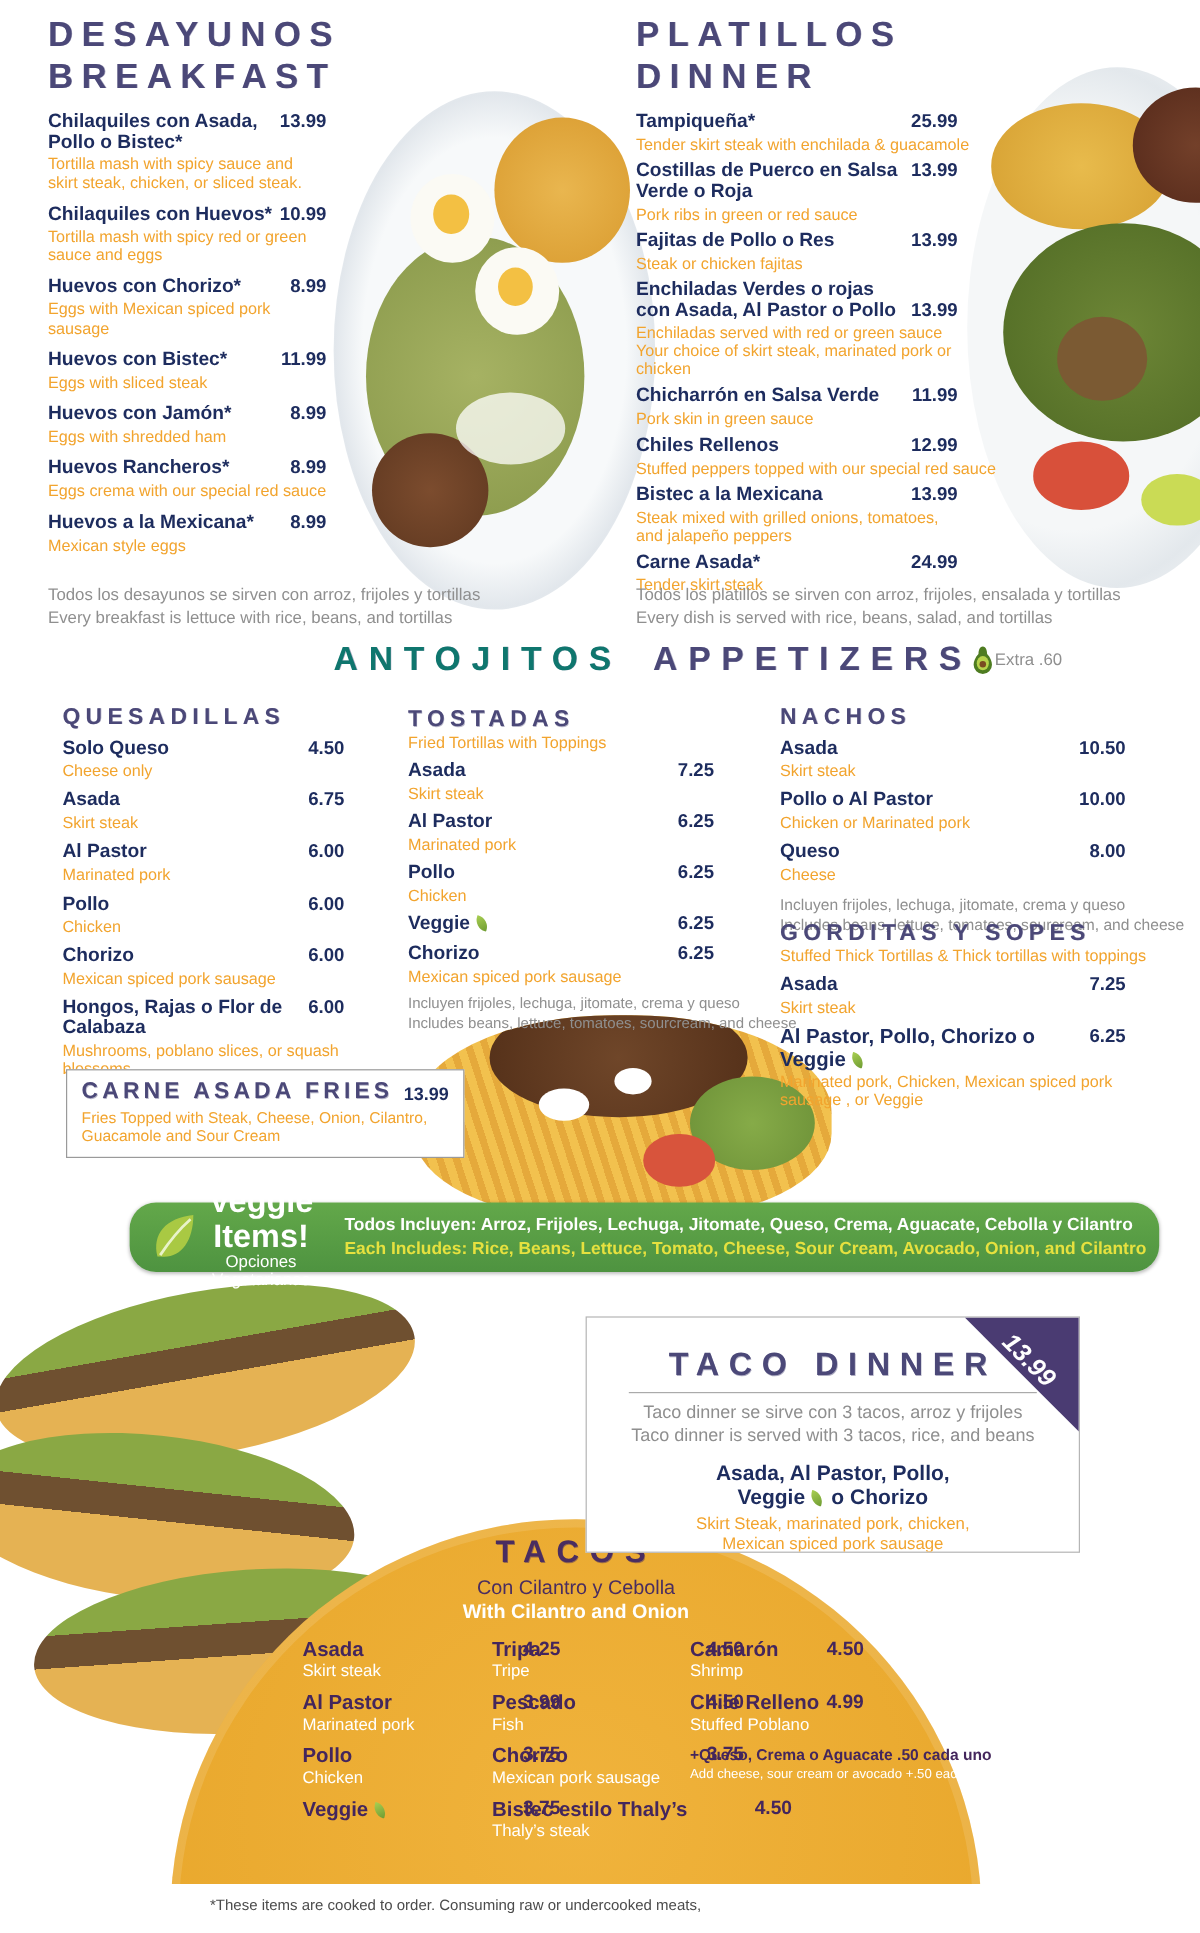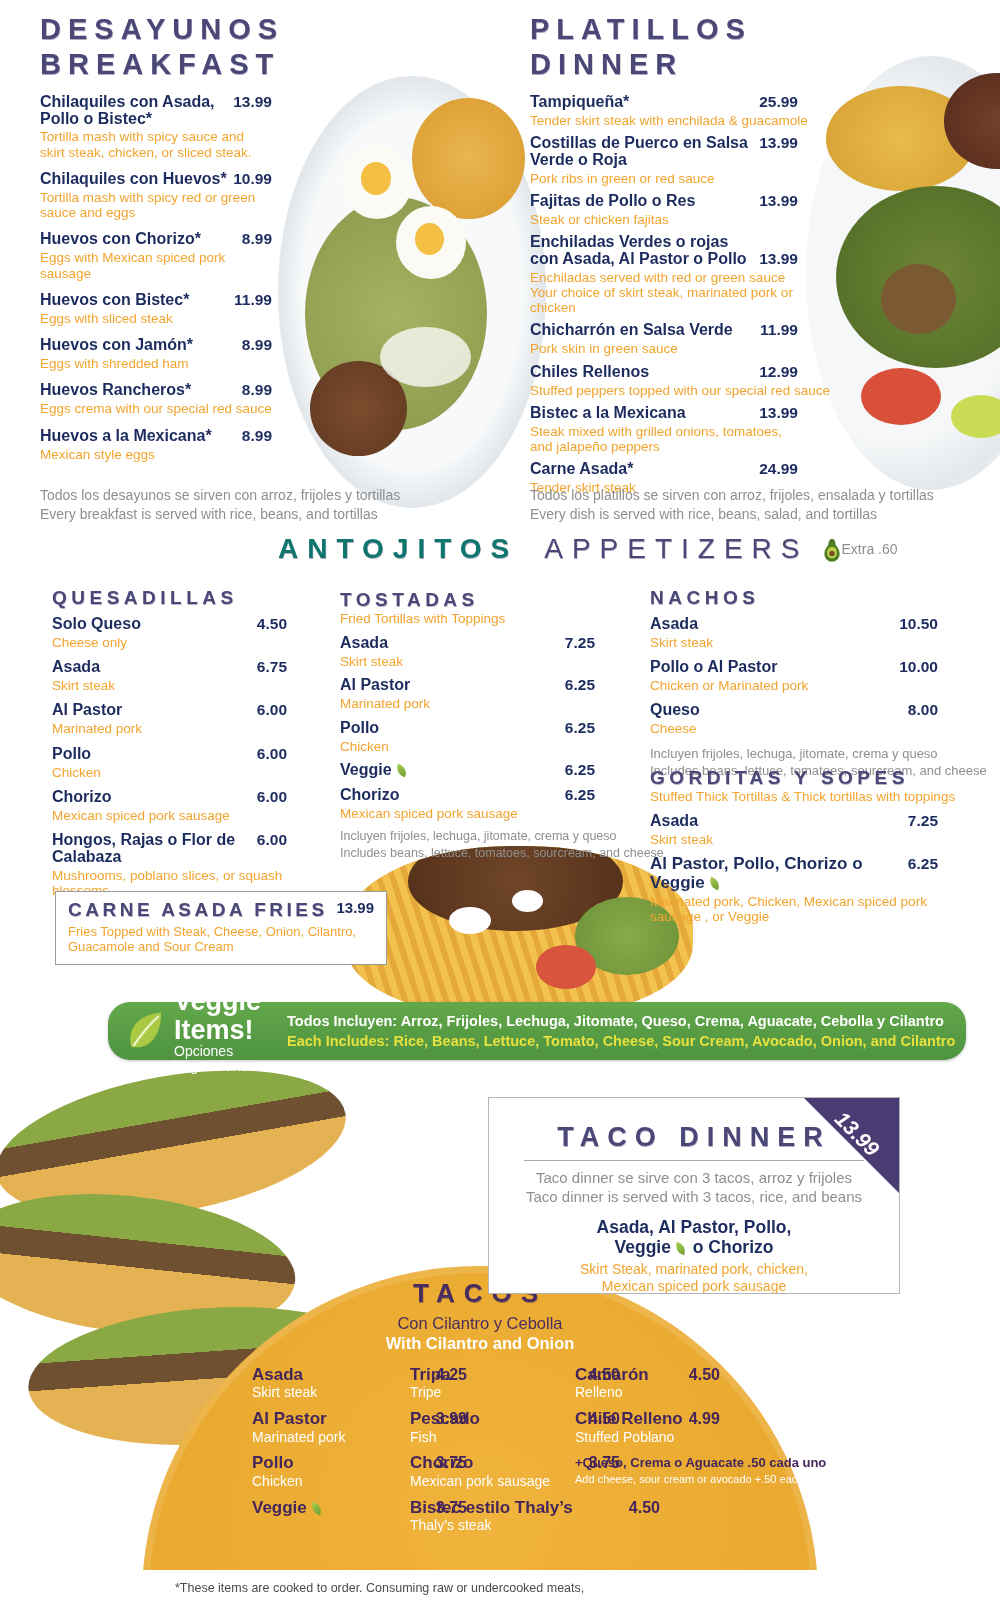--- a/index.html
+++ b/index.html
@@ -23,34 +23,34 @@
   .s-que .mi{margin-bottom:8px}
   .s-tos .mi{margin-bottom:7px}
   .s-nac .mi{margin-bottom:8px}
   .s-gor .mi{margin-bottom:8px}
 
   .leaf{display:inline-block;width:11px;height:11px;background:linear-gradient(135deg,#a9cf52,#6f9c33);border-radius:2% 100% 10% 100%;transform:rotate(18deg);margin:0 2px -1px 4px}
 
   
   .antojitos{position:absolute;left:278px;top:533px;display:flex;align-items:center;z-index:3}
   .antojitos .t1{font-weight:700;color:#0f766e;letter-spacing:9px;font-size:28px;margin-right:26px;text-shadow:0.5px 0.5px 0 rgba(75,72,120,.45)}
-  .antojitos .t2{font-weight:400;color:#4b4878;letter-spacing:9px;font-size:28px;margin-right:14px;text-shadow:0.5px 0.5px 0 rgba(75,72,120,.45)}
+  .antojitos .t2{font-weight:700;color:#4b4878;letter-spacing:9px;font-size:28px;text-shadow:0.5px 0.5px 0 rgba(75,72,120,.45)}
   .extra{color:#8f8f8f;font-size:14px;margin-left:1px}
 
   
   .fries-box{position:absolute;left:55px;top:891px;width:332px;height:74px;border:1.5px solid #9a9a9a;background:#fff;padding:7px 12px;z-index:3}
-  .fries-box .row{display:flex;align-items:flex-start}
+  .fries-box .row{display:flex;align-items:flex-end}
   .fries-box .ft{font-weight:700;color:#4b4878;letter-spacing:3.5px;font-size:19px;flex:1;text-shadow:0.5px 0.5px 0 rgba(75,72,120,.4)}
   .fries-box .fp{font-weight:700;color:#1d2c5e;font-size:15px}
   .fries-box .fd{color:#f2a42e;font-size:13px;line-height:1.18;margin-top:3px}
 
   
   .banner{position:absolute;left:108px;top:1002px;width:858px;height:58px;border-radius:22px;background:linear-gradient(180deg,#63a84a,#4e9340);display:flex;align-items:center;z-index:6;box-shadow:0 1px 3px rgba(0,0,0,.25)}
   .banner .leafbig{width:46px;height:46px;margin:0 6px 0 14px;flex:0 0 auto}
-  .banner .bl{width:310px;text-align:left;color:#fff}
+  .banner .bl{width:310px;text-align:center;color:#fff}
   .banner .bl .t{font-size:27px;font-weight:700;line-height:1.05}
   .banner .bl .s{font-size:14px;line-height:1.1}
   .banner .br{flex:1;padding:0 14px 0 26px}
   .banner .br .l1{color:#fff;font-size:14.5px;font-weight:700;line-height:1.4;white-space:nowrap}
   .banner .br .l2{color:#e6e13f;font-size:14.5px;font-weight:700;line-height:1.4;white-space:nowrap}
 
   
   .card{position:absolute;left:488px;top:1097px;width:412px;height:197px;background:#fff;border:1px solid #b5b5b5;z-index:7;text-align:center;overflow:hidden}
   .card .ct{margin-top:24px;font-weight:700;color:#4b4878;letter-spacing:8px;font-size:27px;text-shadow:0.5px 0.5px 0 rgba(75,72,120,.45)}
   .card .rule{width:340px;height:1px;background:#aaa;margin:7px auto 8px}
@@ -175,21 +175,21 @@
     <div class="mi">
       <div class="mi-row">
         <span class="mi-name">Huevos a la Mexicana*</span>
         <span class="mi-price">8.99</span>
       </div>
       <div class="mi-desc">Mexican style eggs</div>
     </div>
   </div>
   <div class="section" style="left:40px;top:486px;width:470px">
     <div class="note">Todos los desayunos se sirven con arroz, frijoles y tortillas</div>
-    <div class="note">Every breakfast is served with rice, beans, and tortillas</div>
+    <div class="note">Every breakfast is lettuce with rice, beans, and tortillas</div>
   </div>
 
   <div class="section s-din" style="left:530px;top:12px;width:268px">
     <div class="hdr">PLATILLOS</div>
     <div class="hdr" style="margin-bottom:10px">DINNER</div>
 
     <div class="mi">
       <div class="mi-row">
         <span class="mi-name">Tampiqueña*</span>
         <span class="mi-price">25.99</span>
@@ -498,21 +498,21 @@
       <div class="mi-desc">Thaly’s steak</div>
     </div>
   </div>
 
   <div class="tcol" style="left:575px;top:1366px;width:235px">
     <div class="mi" style="width:145px">
       <div class="mi-row">
         <span class="mi-name">Camarón</span>
         <span class="mi-price">4.50</span>
       </div>
-      <div class="mi-desc">Relleno</div>
+      <div class="mi-desc">Shrimp</div>
     </div>
     <div class="mi" style="margin-top:8px">
       <div class="mi-row">
         <span class="mi-name" style="flex:none;white-space:nowrap">Chile Relleno</span>
         <span class="mi-price">4.99</span>
       </div>
       <div class="mi-desc">Stuffed Poblano</div>
     </div>
     <div class="t-extra-es">+Queso, Crema o Aguacate .50 cada uno</div>
     <div class="t-extra-en">Add cheese, sour cream or avocado +.50 each</div>

